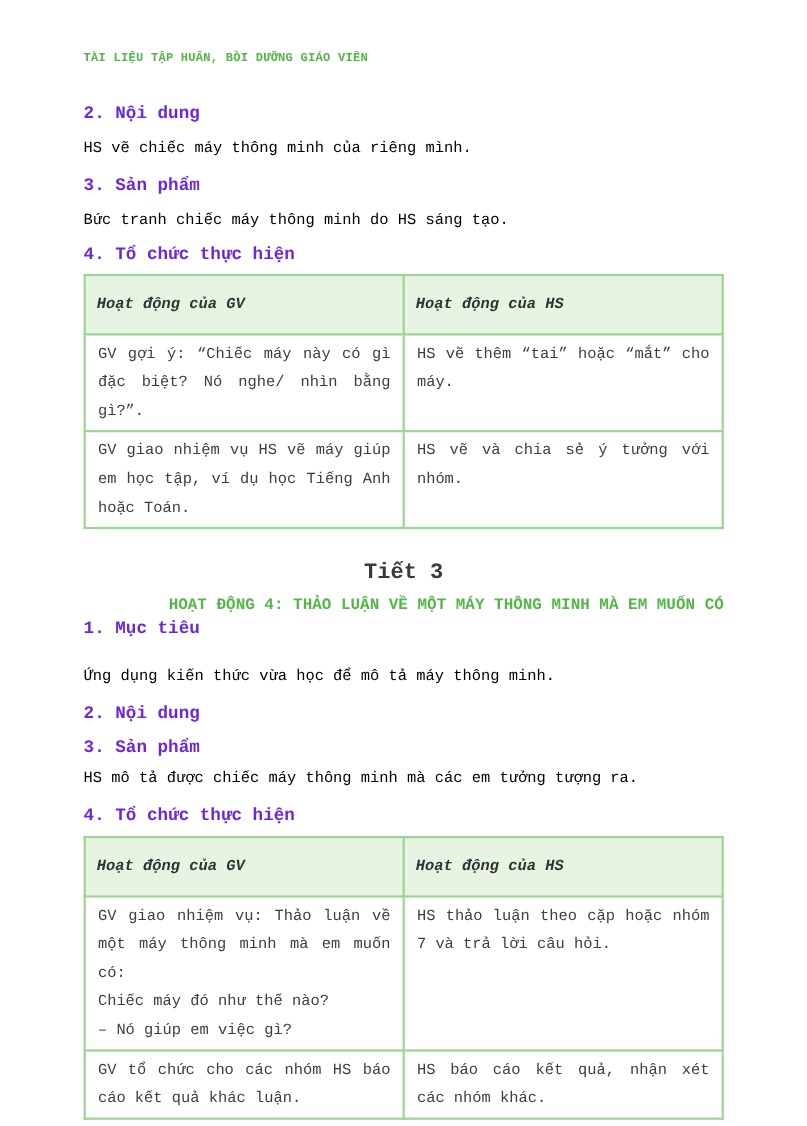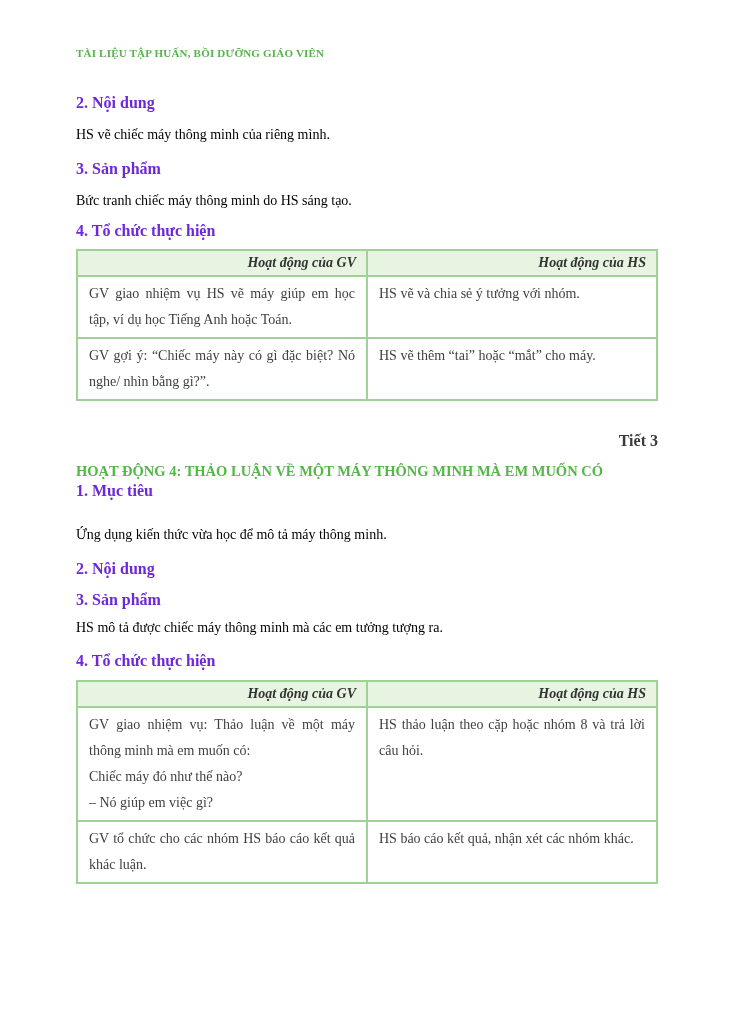--- a/index.html
+++ b/index.html
@@ -1,21 +1,21 @@
 <!DOCTYPE html>
 <html><head>
 <meta charset="utf-8">
 <style>
   html,body{margin:0;padding:0;background:#ffffff;}
   .page{
     position:relative;
     width:734px;
     height:1024px;
     background:#ffffff;
-    font-family:Liberation Serif, serif;
+    font-family:Liberation Mono, monospace;
     color:#3f3f3f;
     overflow:hidden;
     box-sizing:border-box;
     border-radius:10px;
   }
   .content{
     padding:46px 76px 0 76px;
     box-sizing:border-box;
   }
   .running-header{
@@ -41,28 +41,28 @@
   .mt-30{margin-top:30px;}
   .mt-18{}
   .mt-13{margin-top:13px;}
   .mt-12{margin-top:12px;}
   .mt-11{margin-top:11px;}
   .mt-10{margin-top:10px;}
   .mt-9{margin-top:9px;}
   .mt-8{margin-top:23px;}
   .mt-7{margin-top:7px;}
   .lesson-title{
-    text-align:right;
-    font-size:16px;
+    text-align:center;
+    font-size:20px;
     font-weight:bold;
     color:#3a3a3a;
     line-height:20px;
   }
   .activity-title{
-    text-align:left;
+    text-align:right;
     font-size:14.5px;
     font-weight:bold;
     color:#54b648;
     line-height:20px;
   }
   table.activity-table{
     width:100%;
     border-collapse:collapse;
     table-layout:fixed;
   }
@@ -71,22 +71,22 @@
     border:2px solid #9fd395;
     font-size:14px;
     vertical-align:top;
     box-sizing:border-box;
   }
   table.activity-table th{
     background:#e7f4e2;
     font-style:italic;
     font-weight:bold;
     color:#333333;
-    text-align:right;
-    padding:0 10px;
+    text-align:left;
+    padding:14px 10px;
     line-height:24px;
   }
   table.activity-table td{
     padding:4px 11px;
     line-height:26px;
     color:#3f3f3f;
     text-align:justify;
     white-space:pre-line;
   }
 </style>
@@ -112,26 +112,26 @@
           <col style="width:50%">
         </colgroup>
       <thead>
         <tr>
           <th>Hoạt động của GV</th>
           <th>Hoạt động của HS</th>
         </tr>
       </thead>
       <tbody>
         <tr>
+          <td>GV gợi ý: “Chiếc máy này có gì đặc biệt? Nó nghe/ nhìn bằng gì?”.</td>
+          <td>HS vẽ thêm “tai” hoặc “mắt” cho máy.</td>
+        </tr>
+        <tr>
           <td>GV giao nhiệm vụ HS vẽ máy giúp em học tập, ví dụ học Tiếng Anh hoặc Toán.</td>
           <td>HS vẽ và chia sẻ ý tưởng với nhóm.</td>
-        </tr>
-        <tr>
-          <td>GV gợi ý: “Chiếc máy này có gì đặc biệt? Nó nghe/ nhìn bằng gì?”.</td>
-          <td>HS vẽ thêm “tai” hoặc “mắt” cho máy.</td>
         </tr>
       </tbody>
     </table>
 
     <div class="lesson-title mt-30">Tiết 3</div>
     <div class="activity-title mt-10">HOẠT ĐỘNG 4: THẢO LUẬN VỀ MỘT MÁY THÔNG MINH MÀ EM MUỐN CÓ</div>
 
     <div class="green-heading mt-18">1. Mục tiêu</div>
     <div class="body-text mt-8">Ứng dụng kiến thức vừa học để mô tả máy thông minh.</div>
 
@@ -151,21 +151,21 @@
         <tr>
           <th>Hoạt động của GV</th>
           <th>Hoạt động của HS</th>
         </tr>
       </thead>
       <tbody>
         <tr>
           <td>GV giao nhiệm vụ: Thảo luận về một máy thông minh mà em muốn có:
  Chiếc máy đó như thế nào?
 – Nó giúp em việc gì?</td>
-          <td>HS thảo luận theo cặp hoặc nhóm 8 và trả lời câu hỏi.</td>
+          <td>HS thảo luận theo cặp hoặc nhóm 7 và trả lời câu hỏi.</td>
         </tr>
         <tr>
           <td>GV tổ chức cho các nhóm HS báo cáo kết quả khác luận.</td>
           <td>HS báo cáo kết quả, nhận xét các nhóm khác.</td>
         </tr>
       </tbody>
     </table>
 
   </div>
 </div>

